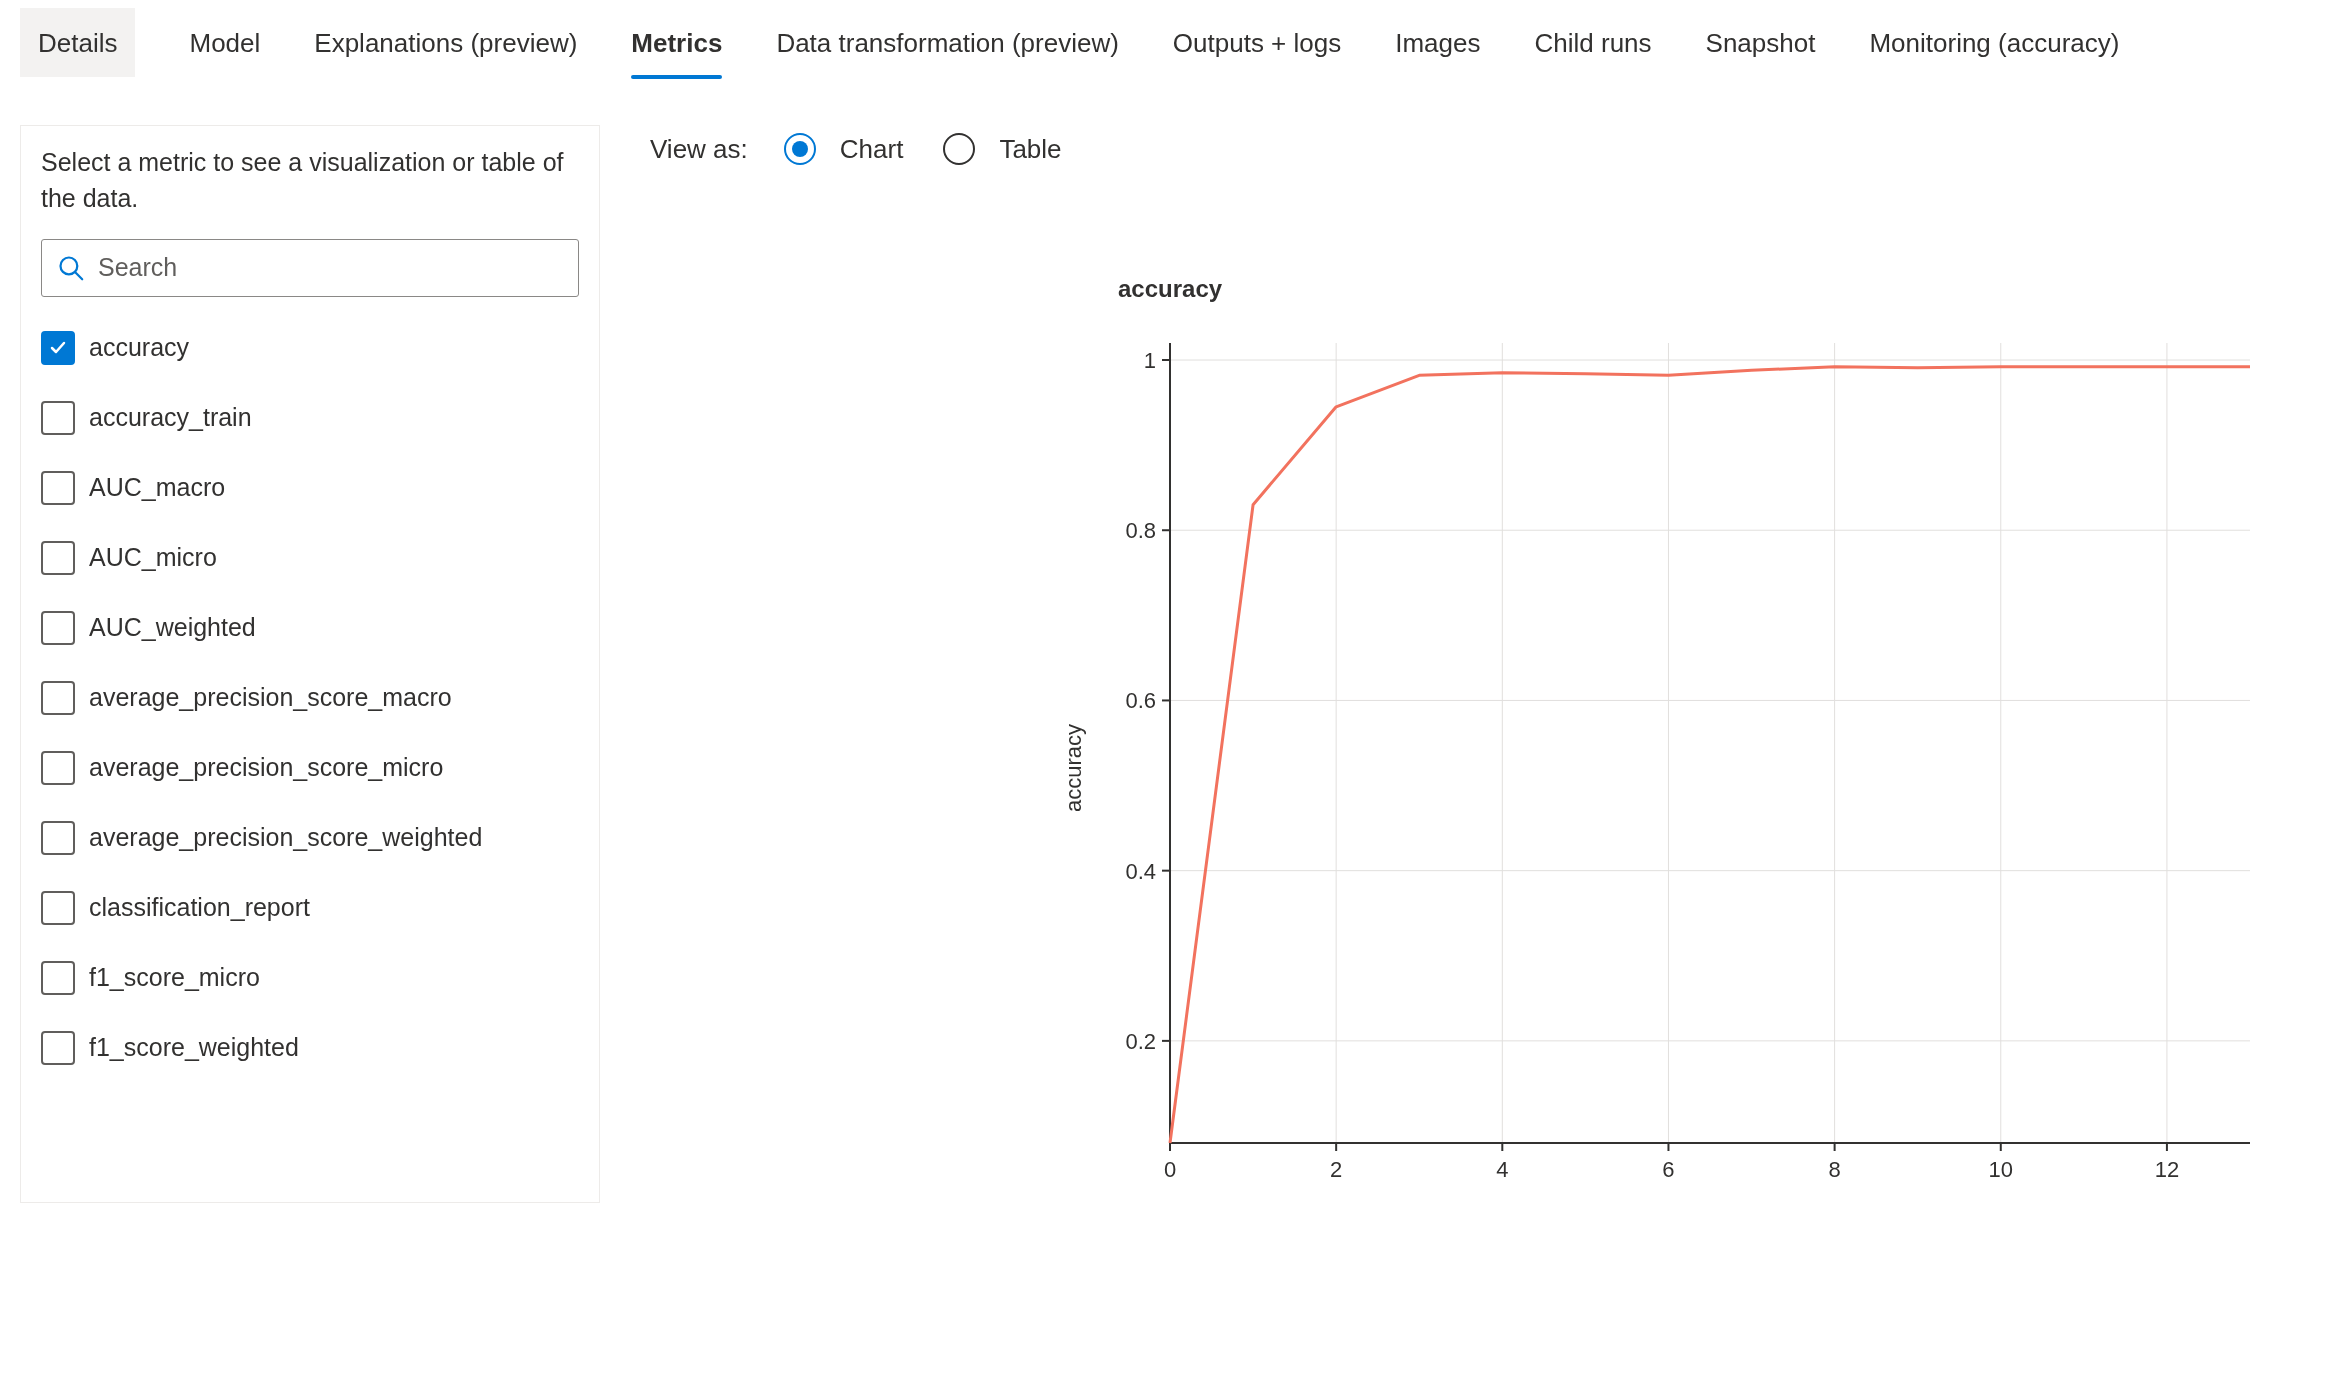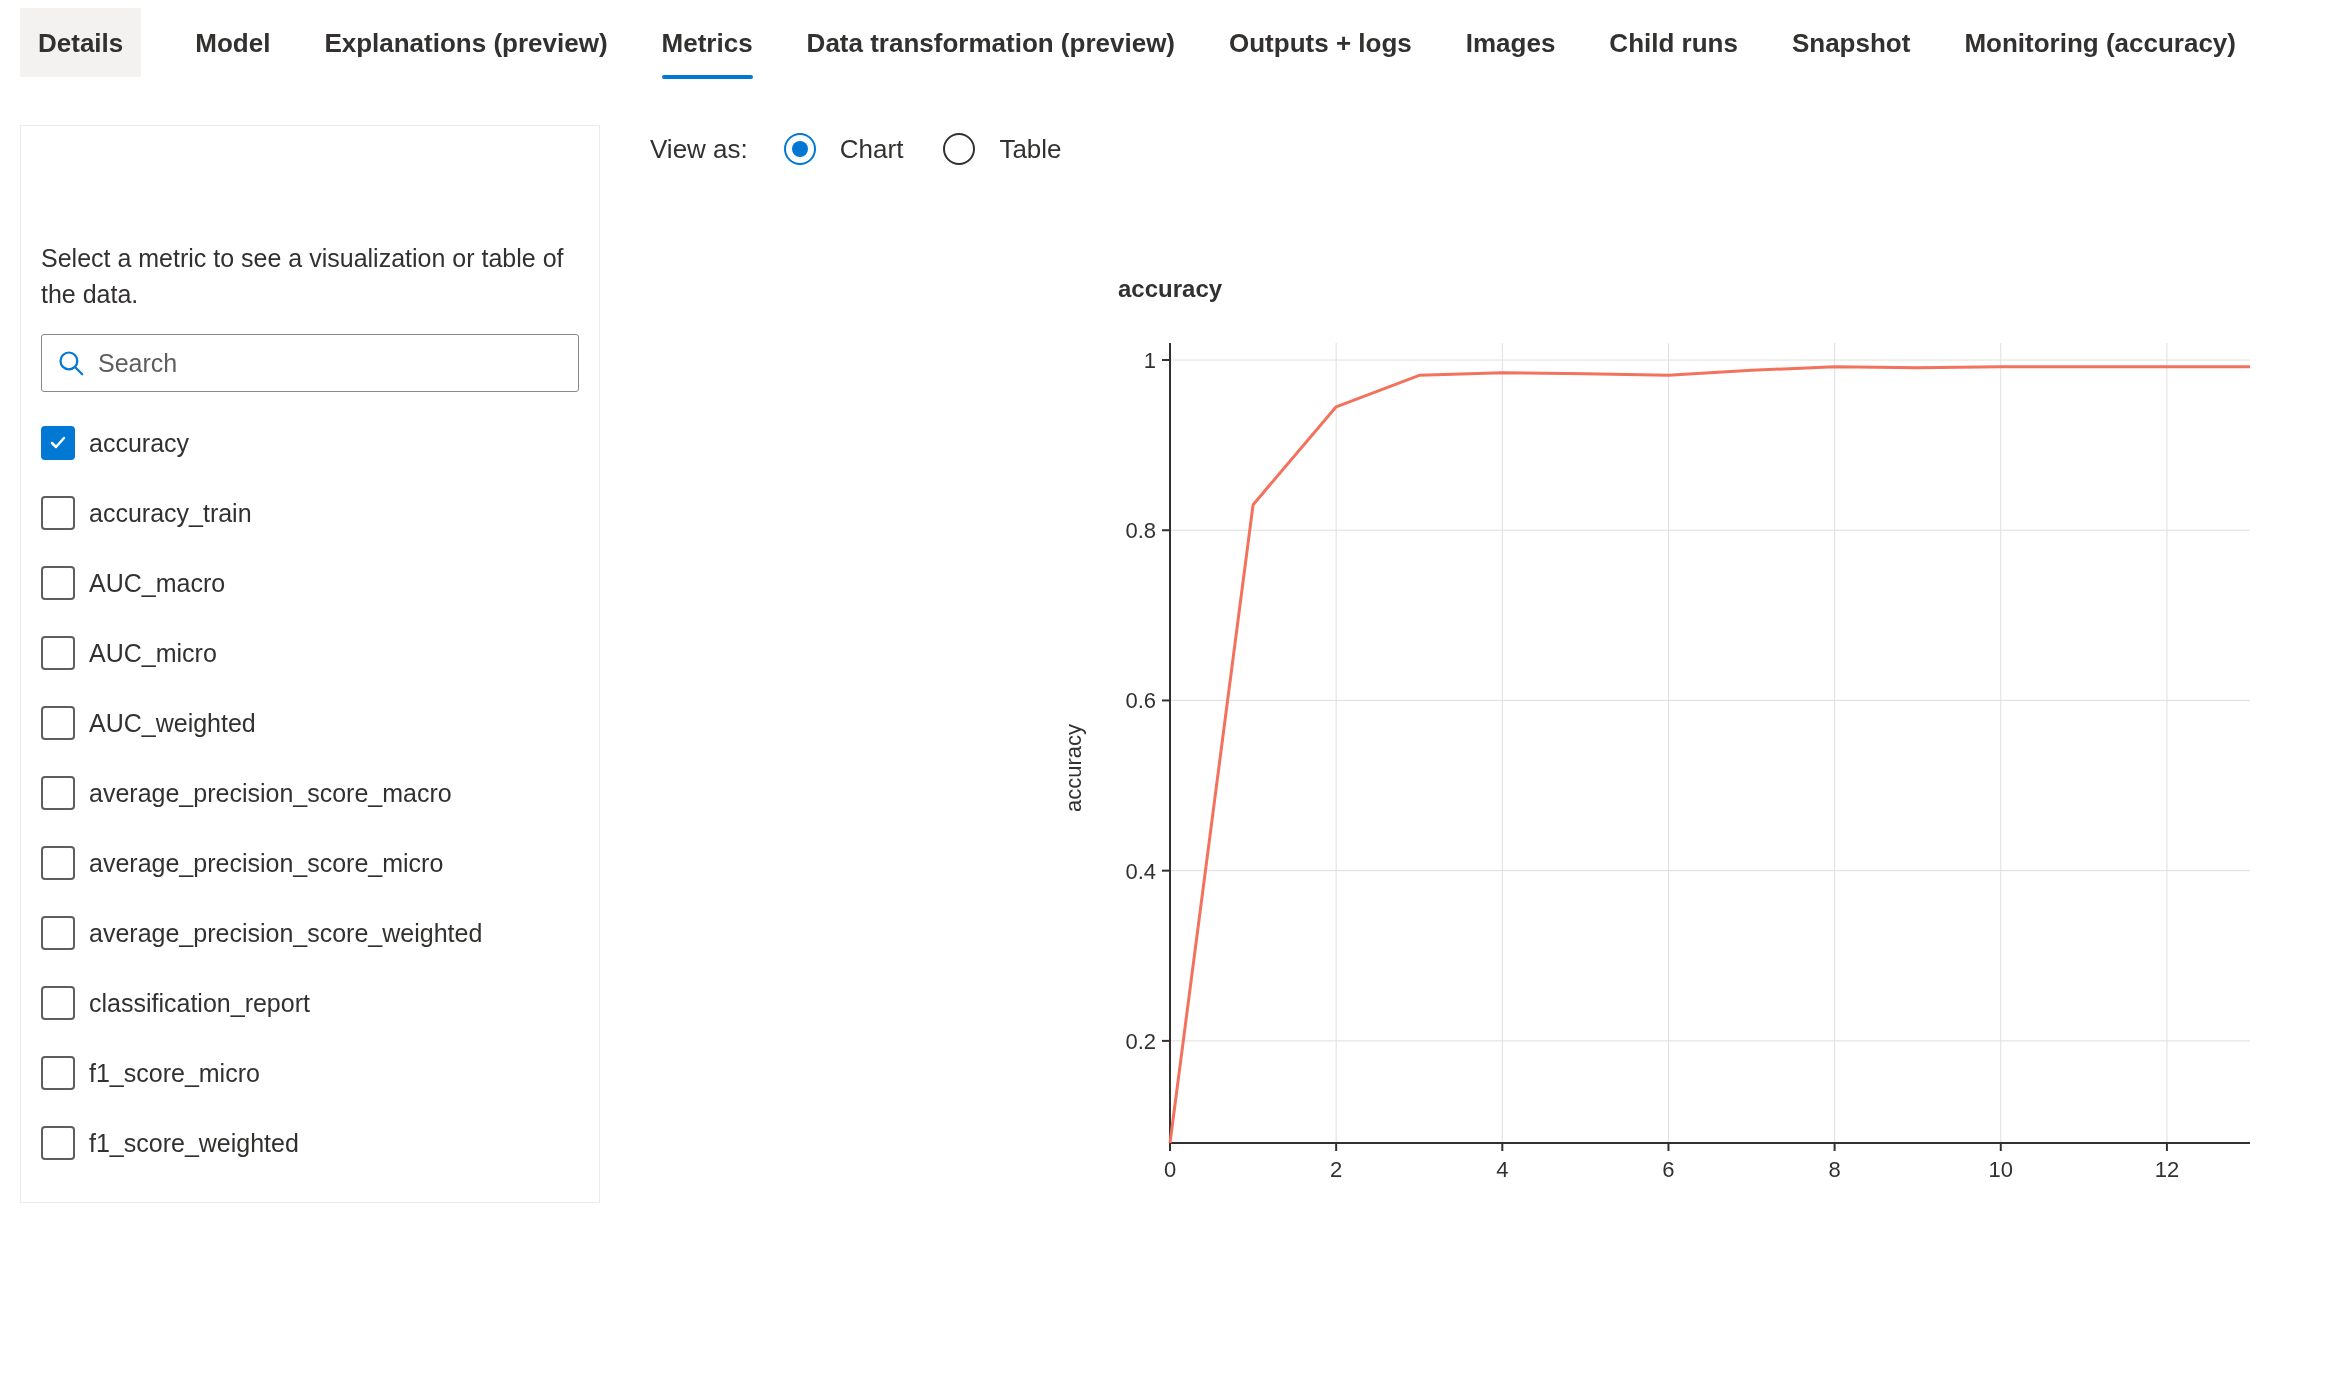--- a/index.html
+++ b/index.html
@@ -26,21 +26,20 @@
     padding: 0 0 0 0;
     height: 85px;
   }
   .tab {
     font-size: 26px;
     color: #323130;
     padding: 20px 0 18px 0;
     position: relative;
     cursor: pointer;
     white-space: nowrap;
-    font-weight: bold;
   }
   .tab.active {
     font-weight: 600;
   }
   .tab.active::after {
     content: "";
     position: absolute;
     left: 0; right: 0;
     bottom: -2px;
     height: 4px;
@@ -57,21 +56,20 @@
     display: flex;
     gap: 50px;
     margin-top: 40px;
   }
   .sidebar {
     width: 580px;
     border: 1px solid #edebe9;
     padding: 18px 20px 24px 20px;
     display: flex;
     flex-direction: column;
-    justify-content: flex-end;
   }
   .sidebar-instruction {
     font-size: 25px;
     line-height: 1.45;
     margin-bottom: 22px;
   }
   .search-wrap {
     position: relative;
     margin-bottom: 16px;
   }

